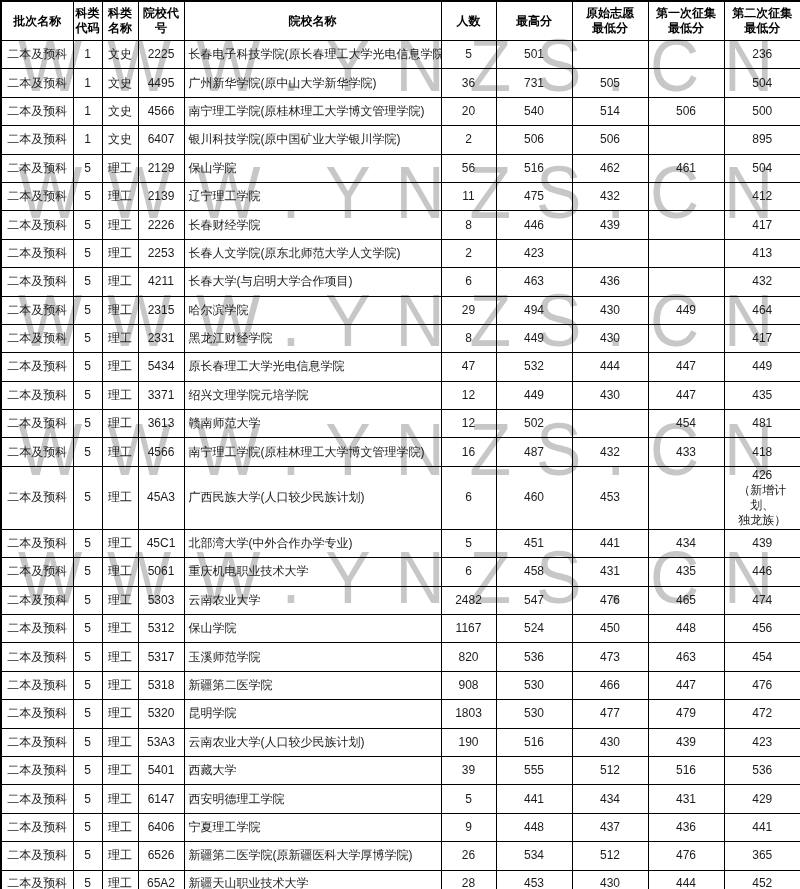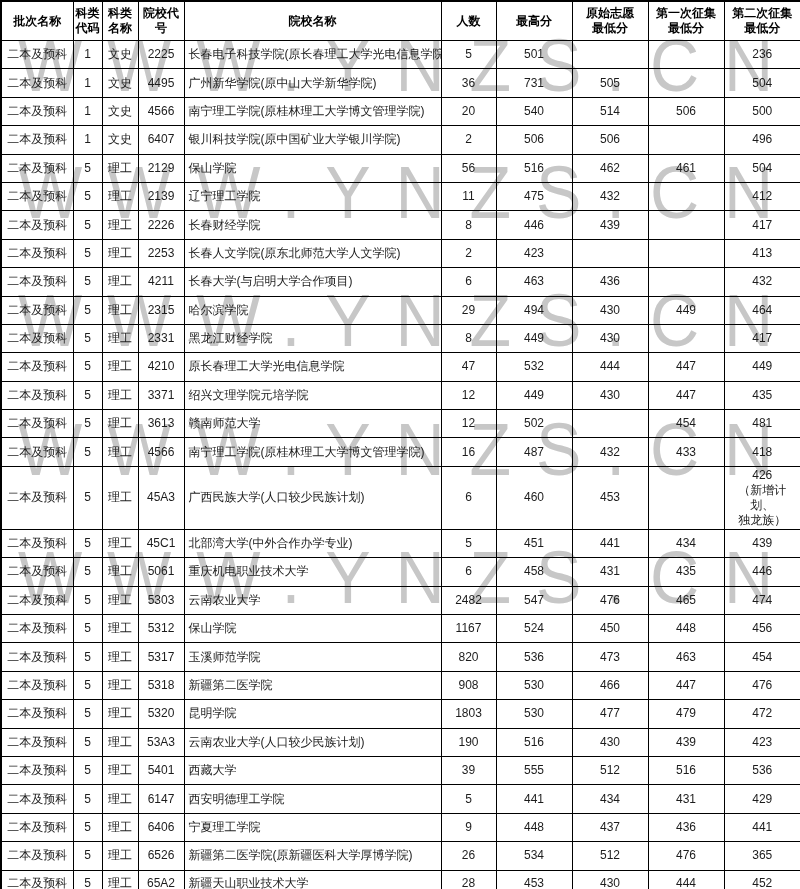--- a/index.html
+++ b/index.html
@@ -158,21 +158,21 @@
         <tr>
           <td class="cell-batch">二本及预科</td>
           <td class="cell-cat_code">1</td>
           <td class="cell-cat_name">文史</td>
           <td class="cell-college_code">6407</td>
           <td class="cell-college_name">银川科技学院(原中国矿业大学银川学院)</td>
           <td class="cell-count">2</td>
           <td class="cell-max_score">506</td>
           <td class="cell-orig_min">506</td>
           <td class="cell-first_min"></td>
-          <td class="cell-second_min">496</td>
+          <td class="cell-second_min">895</td>
         </tr>
         <tr>
           <td class="cell-batch">二本及预科</td>
           <td class="cell-cat_code">5</td>
           <td class="cell-cat_name">理工</td>
           <td class="cell-college_code">2129</td>
           <td class="cell-college_name">保山学院</td>
           <td class="cell-count">56</td>
           <td class="cell-max_score">516</td>
           <td class="cell-orig_min">462</td>
@@ -248,21 +248,21 @@
           <td class="cell-count">8</td>
           <td class="cell-max_score">449</td>
           <td class="cell-orig_min">430</td>
           <td class="cell-first_min"></td>
           <td class="cell-second_min">417</td>
         </tr>
         <tr>
           <td class="cell-batch">二本及预科</td>
           <td class="cell-cat_code">5</td>
           <td class="cell-cat_name">理工</td>
-          <td class="cell-college_code">4210</td>
+          <td class="cell-college_code">5434</td>
           <td class="cell-college_name">原长春理工大学光电信息学院</td>
           <td class="cell-count">47</td>
           <td class="cell-max_score">532</td>
           <td class="cell-orig_min">444</td>
           <td class="cell-first_min">447</td>
           <td class="cell-second_min">449</td>
         </tr>
         <tr>
           <td class="cell-batch">二本及预科</td>
           <td class="cell-cat_code">5</td>

